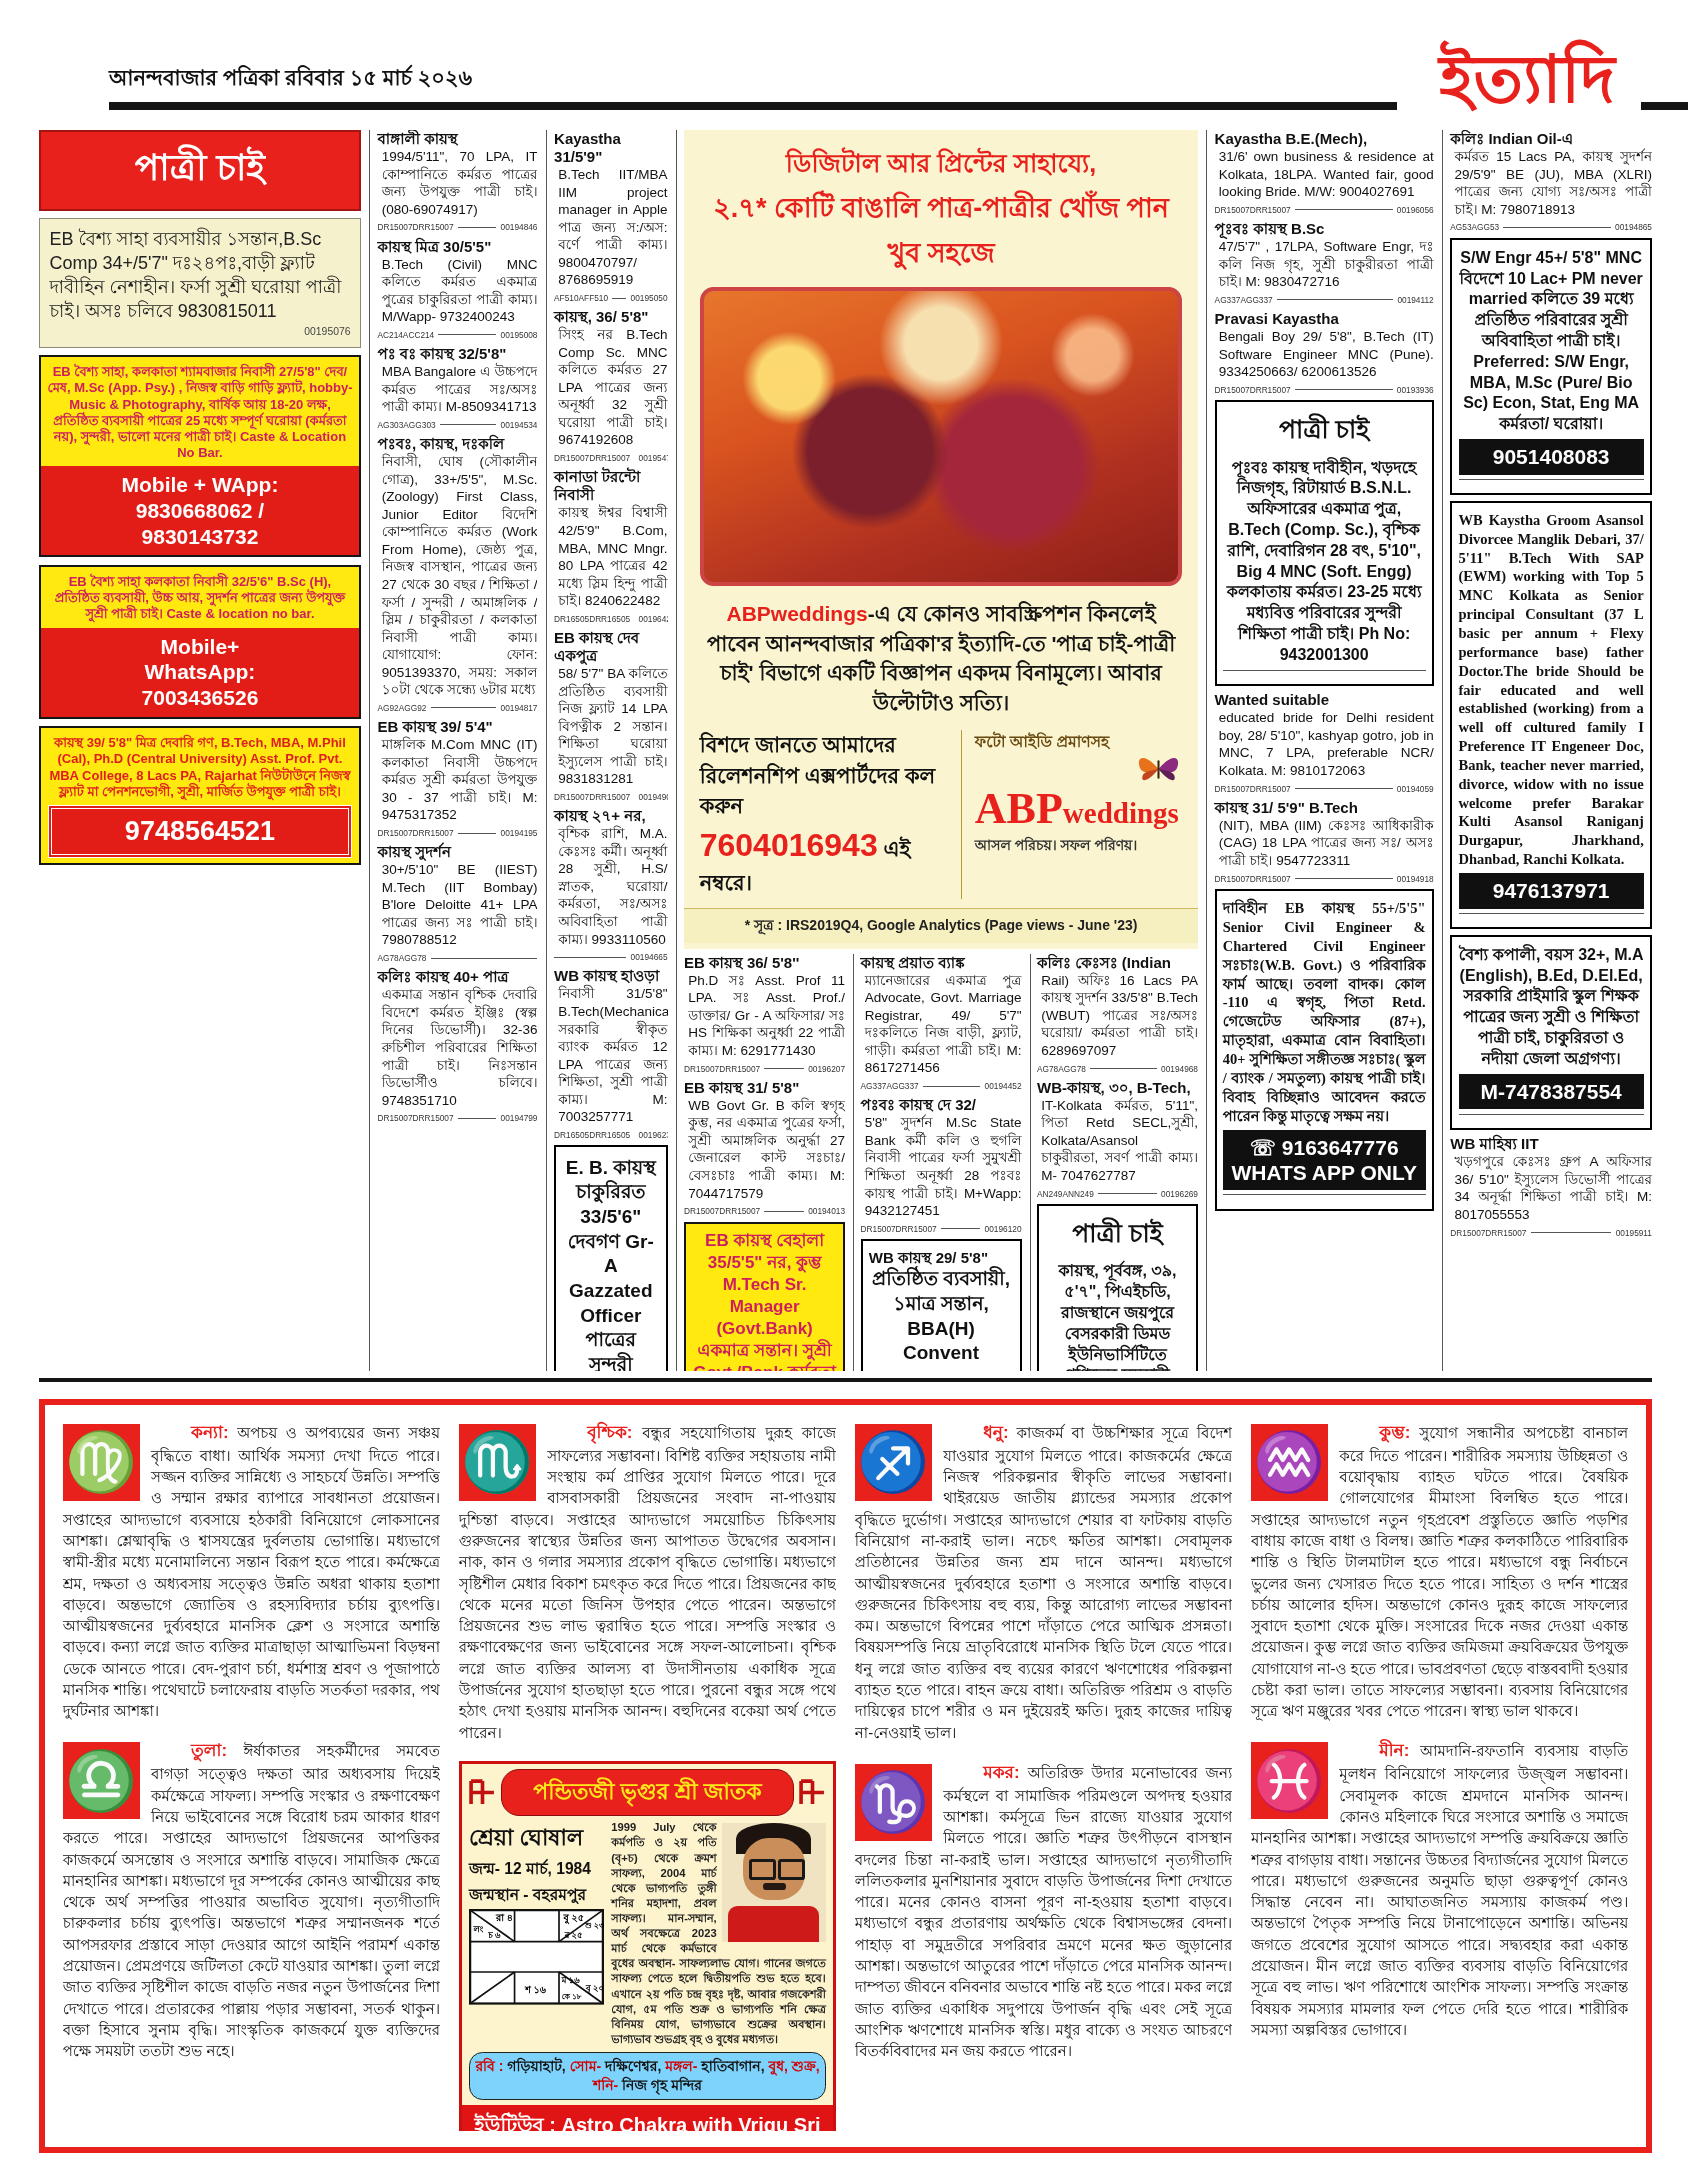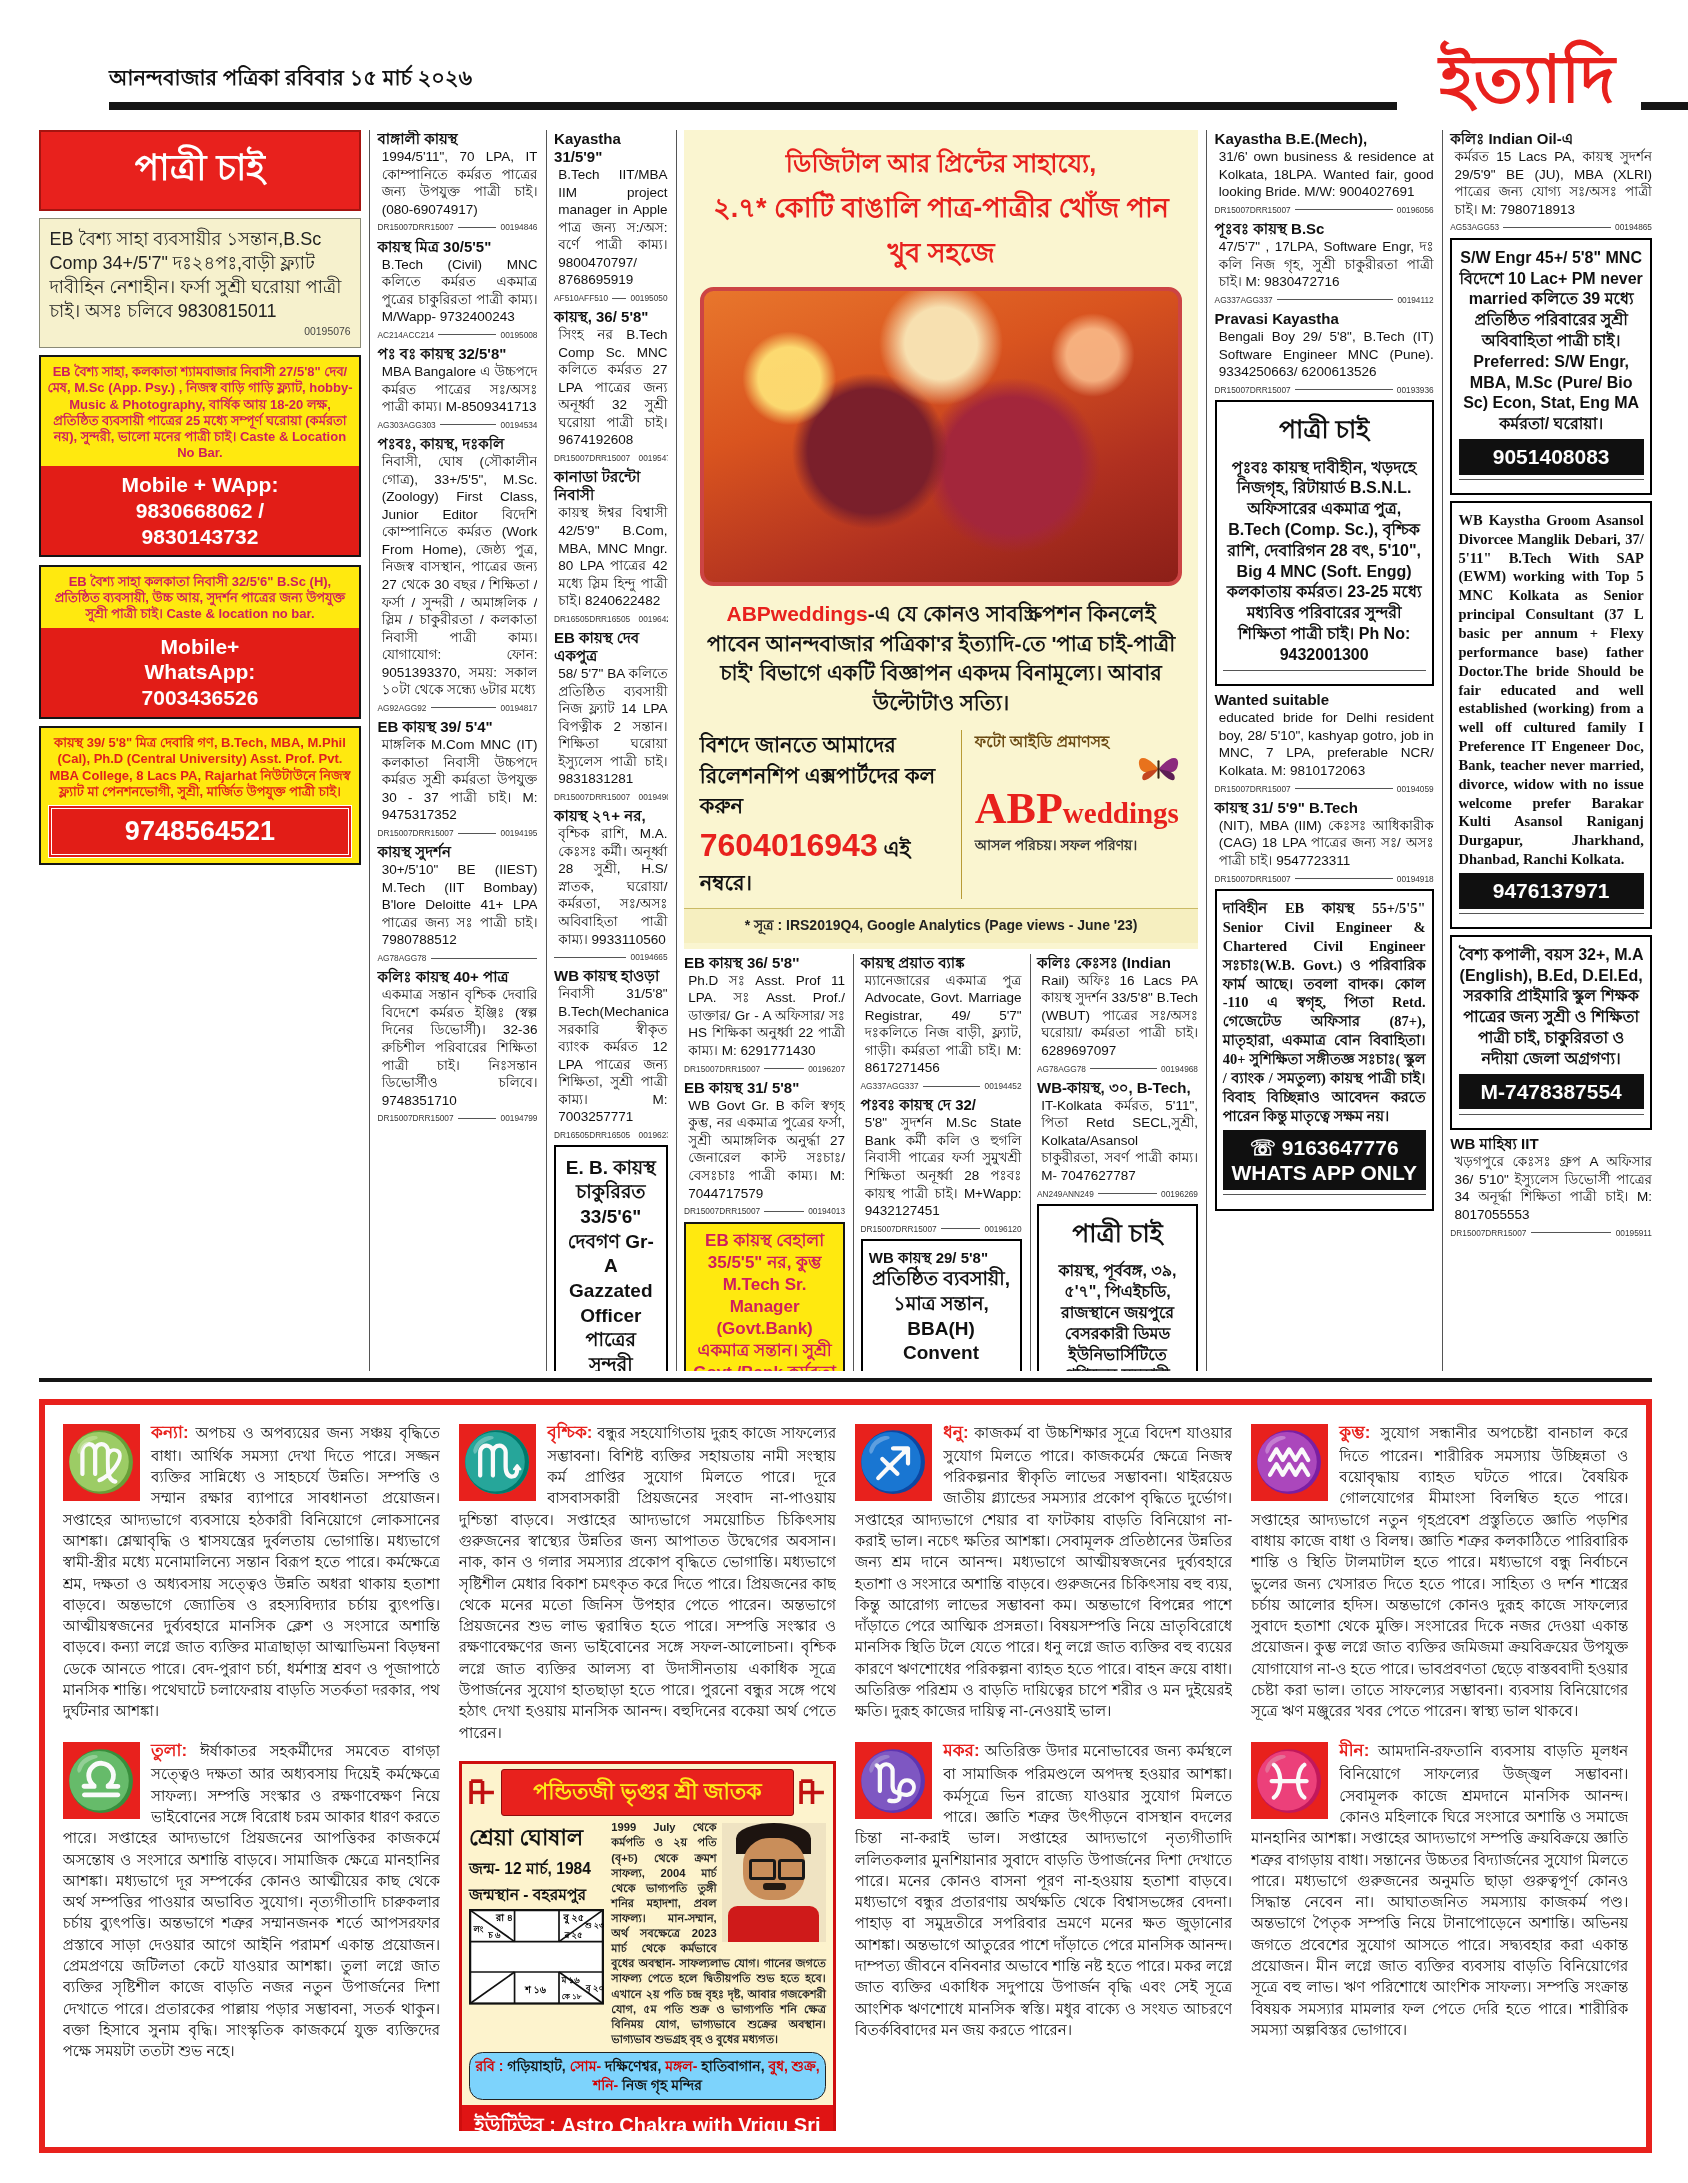--- a/index.html
+++ b/index.html
@@ -73,25 +73,25 @@
   .subrow > div{flex:1;overflow:hidden;}
   .subrow > div + div{border-left:1px solid #555;padding-left:6.2px;}
   
   #blackrule{position:absolute;top:1378px;left:39px;width:1613px;height:4.2px;background:#151515;}
   #horo{position:absolute;top:1399px;left:39px;width:1613px;height:754px;border:6.2px solid #e8211d;
         box-sizing:border-box;background:#fff;display:flex;gap:18.7px;padding:15.6px 17.7px;overflow:hidden;}
   .hcol{flex:1;overflow:hidden;}
   .h-entry{text-align:justify;font-size:15px;line-height:1.42;margin-bottom:17.7px;}
   .h-icon{float:left;width:77px;height:77px;background:#e8211d;color:#fff;display:flex;
           align-items:center;justify-content:center;font-size:58px;margin:3.1px 11.4px 3.1px 0;}
-  .h-name{color:#e8211d;font-weight:800;font-size:17px;}
+  .h-name{color:#e8211d;font-weight:800;font-size:17px;margin-left:40px;}
   
   .astro{border:3.1px solid #cf0e0e;background:#fdf3cd;padding:5.2px 7.3px;position:relative;}
   .astro-banner{display:flex;align-items:center;gap:5.2px;}
-  .astro-banner .pill{flex:1;background:#e8211d;border:1.6px solid #8d0d0d;border-radius:3px;
+  .astro-banner .pill{flex:1;background:#e8211d;border:1.6px solid #8d0d0d;border-radius:18px;
        color:#ffe81a;text-align:center;font-weight:800;font-size:22px;padding:4.2px 2.1px;}
   .astro-name{font-size:22px;font-weight:800;}
   .astro-birth{font-size:15.6px;font-weight:800;}
   .astro-grid{display:flex;gap:7.3px;margin-top:4.2px;}
   .astro-left{width:135px;}
   .astro-right{flex:1;font-size:11.2px;line-height:1.35;text-align:justify;font-weight:bold;color:#222;}
   .pundit{float:right;width:104px;height:119px;margin:3.1px 0 2.1px 5.2px;position:relative;background:#efe3c2;}
   .pundit .hair{position:absolute;left:14.5px;top:0;width:75px;height:31px;background:#1d1410;border-radius:50% 50% 0 0;}
   .pundit .face{position:absolute;left:21px;top:14.5px;width:62px;height:62px;background:#c98e5a;border-radius:42%;}
   .pundit .gl{position:absolute;left:27px;top:36px;width:21px;height:14.5px;border:3.6px solid #181818;border-radius:3.1px;}

